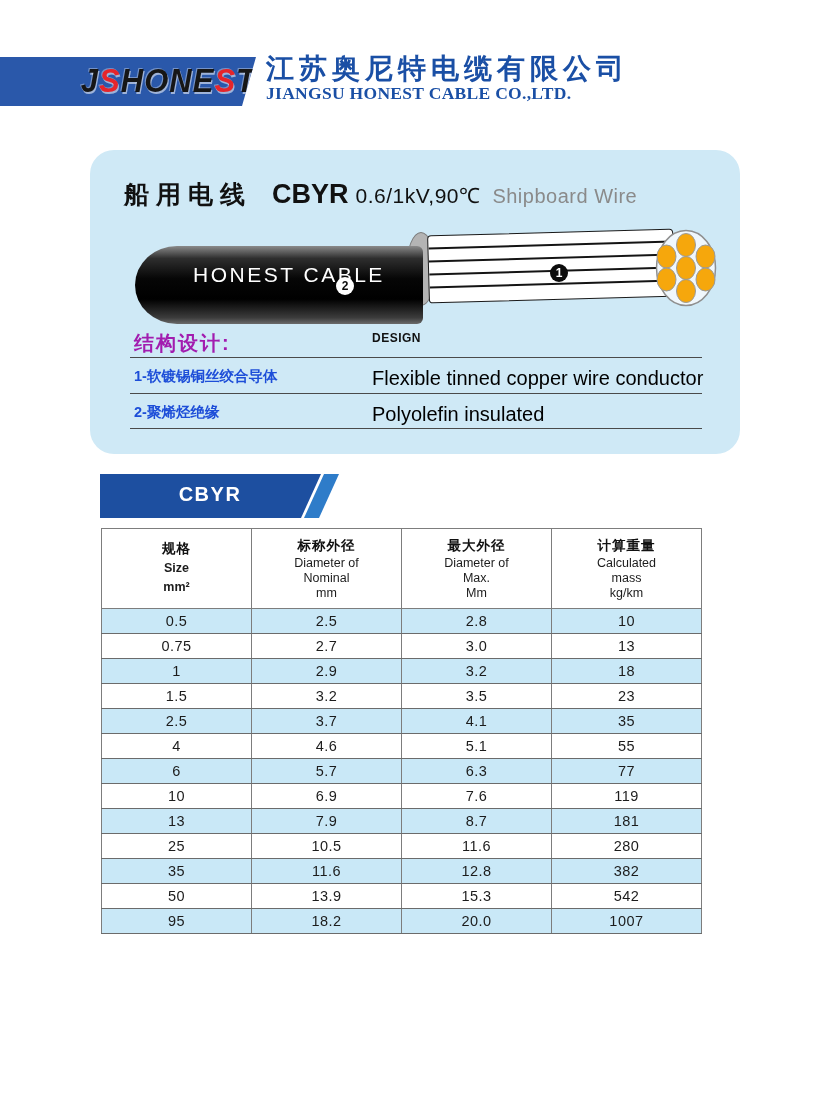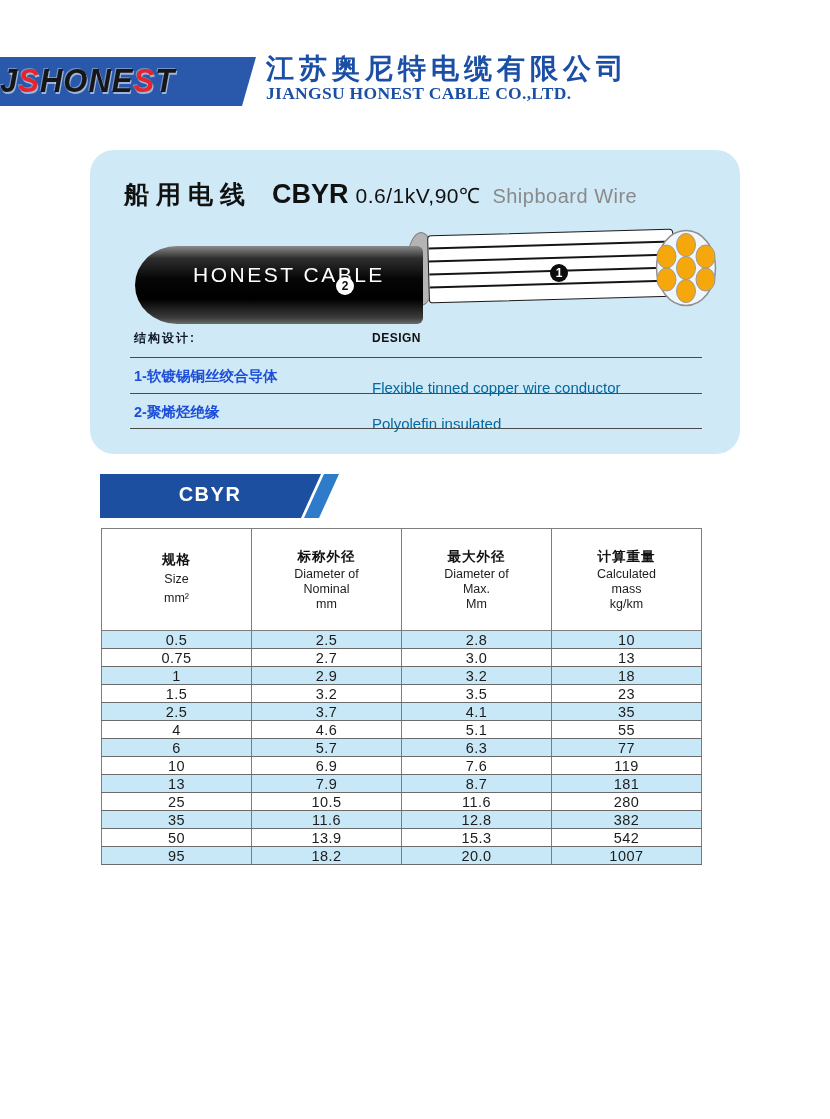--- a/index.html
+++ b/index.html
@@ -8,21 +8,21 @@
   .page {
     position: relative; width: 830px; height: 1119px;
     background: #ffffff; overflow: hidden; margin: 0 auto;
   }
 
   
   .logo-banner {
     position: absolute; left: 0; top: 57px; width: 256px; height: 49px;
     background: #2a58aa;
     clip-path: polygon(0 0, 100% 0, calc(100% - 14px) 100%, 0 100%);
-    display: flex; align-items: center; justify-content: flex-start;
+    display: flex; align-items: center; justify-content: flex-end;
   }
   .logo-text {
     font-weight: 800; font-style: italic; font-size: 31px; letter-spacing: 1px;
     color: #161616; text-shadow: 1px 1px 0 rgba(255,255,255,0.55), -1px -1px 0 rgba(255,255,255,0.35);
     transform: scaleY(1.05);
   }
   .logo-text .logo-red { color: #e5252b; }
   .company-cn {
     position: absolute; left: 266px; top: 50px;
     font-size: 28px; font-weight: bold; letter-spacing: 5px; color: #1a4fa5;
@@ -73,26 +73,26 @@
   .marker {
     position: absolute; width: 18px; height: 18px; border-radius: 50%;
     display: flex; align-items: center; justify-content: center;
     font-size: 12px; font-weight: bold; z-index: 6;
   }
   .marker-1 { left: 460px; top: 114px; background: #0c0c0c; color: #ffffff; }
   .marker-2 { left: 246px; top: 127px; background: #ffffff; color: #0c0c0c; }
   .cross-section { position: absolute; left: 565px; top: 79px; z-index: 5; }
 
   
-  .design-heading-cn { position: absolute; left: 44px; top: 180px; font-size: 12px; font-weight: bold; color: #0f172a; letter-spacing: 2px; }
+  .design-heading-cn { position: absolute; left: 44px; top: 180px; font-size: 20px; font-weight: bold; color: #a21caf; letter-spacing: 2px; }
   .design-heading-en { position: absolute; left: 282px; top: 181px; font-size: 12px; font-weight: bold; color: #111; letter-spacing: 0.5px; }
   .design-rule { position: absolute; left: 40px; width: 572px; height: 1px; background: #4a4a4a; }
   .rule-1 { top: 207px; } .rule-2 { top: 243px; } .rule-3 { top: 278px; }
   .design-row-cn { position: absolute; left: 44px; font-size: 14.5px; font-weight: bold; color: #1d4ed8; }
-  .design-row-en { position: absolute; left: 282px; font-size: 15px; color: #0369a1; margin-top: 12px; }
+  .design-row-en { position: absolute; left: 282px; font-size: 20px; color: #000000; }
   .drow-1 { top: 217px; } .drow-2 { top: 253px; }
 
   
   .series-tab { position: absolute; left: 100px; top: 474px; width: 240px; height: 44px; }
   .tab-main {
     position: absolute; left: 0; top: 0; width: 221px; height: 44px;
     background: #1d4fa0;
     clip-path: polygon(0 0, 100% 0, calc(100% - 20px) 100%, 0 100%);
   }
   .tab-accent {
@@ -107,26 +107,26 @@
 
   
   .spec-table {
     position: absolute; left: 101px; top: 528px; width: 601px;
     border-collapse: collapse; table-layout: fixed;
     border: 1.5px solid #5f5f5f;
   }
   .spec-table th, .spec-table td {
     border: 1px solid #7d7d7d; text-align: center; vertical-align: middle;
   }
-  .spec-table th { height: 57px; background: #ffffff; font-weight: normal; padding: 19px 2px; }
+  .spec-table th { height: 57px; background: #ffffff; font-weight: normal; padding: 8px 2px; }
   .th-cn { font-size: 13.5px; font-weight: bold; color: #111; letter-spacing: 1px; margin-bottom: 1px; }
   .th-en { font-size: 12.5px; color: #1c1c1c; line-height: 1.18; }
-  .spec-table th:first-child .th-en { line-height: 1.55; }
+  .spec-table th:first-child .th-en { line-height: 1.55; font-weight: bold; }
   .spec-table td {
-    height: 18px; font-size: 14.5px; color: #1c1c1c; letter-spacing: 0.5px;
+    height: 25px; font-size: 14.5px; color: #1c1c1c; letter-spacing: 0.5px;
     background: #ffffff; border-bottom-color: #6b6b6b; text-align: center;
   }
   .spec-table tbody tr:nth-child(odd) td { background: #c9e8f7; }
 </style>
 </head>
 <body>
 
 <div class="page">
 
   <div class="logo-banner">

